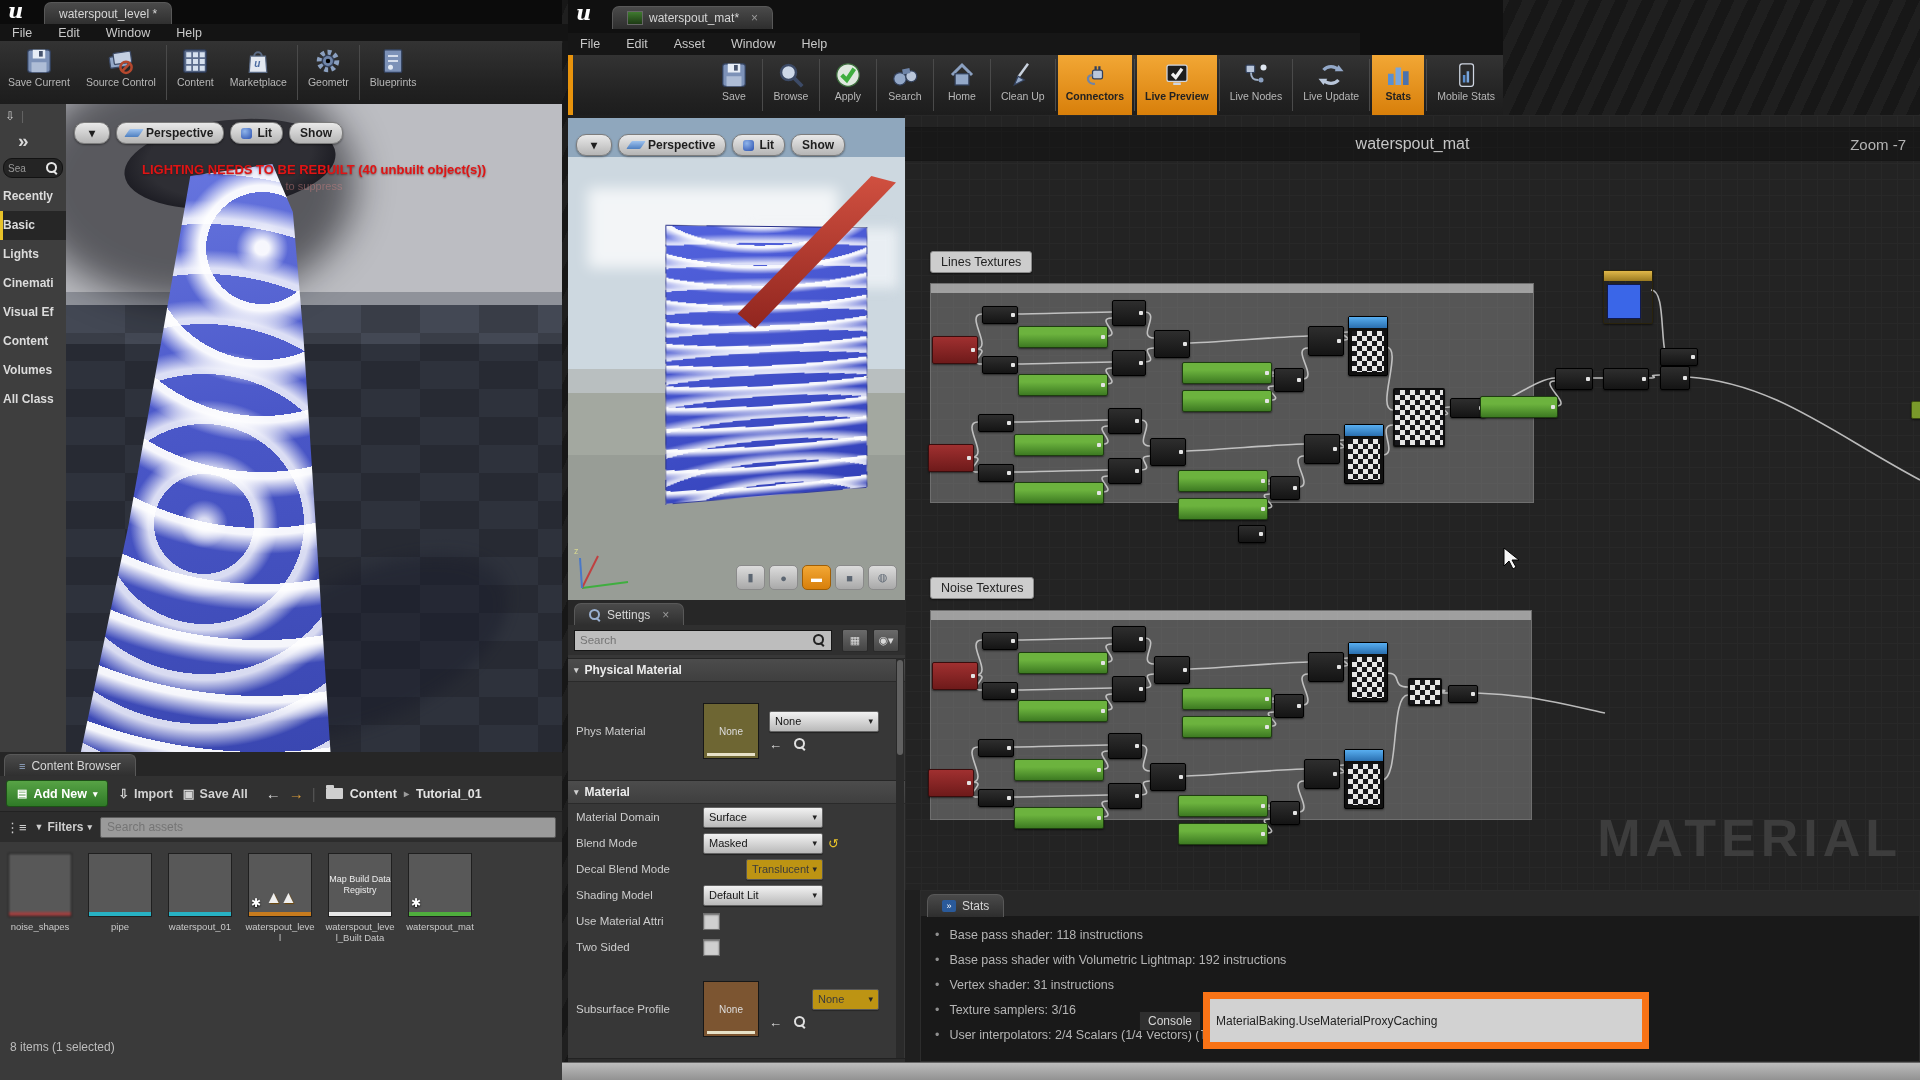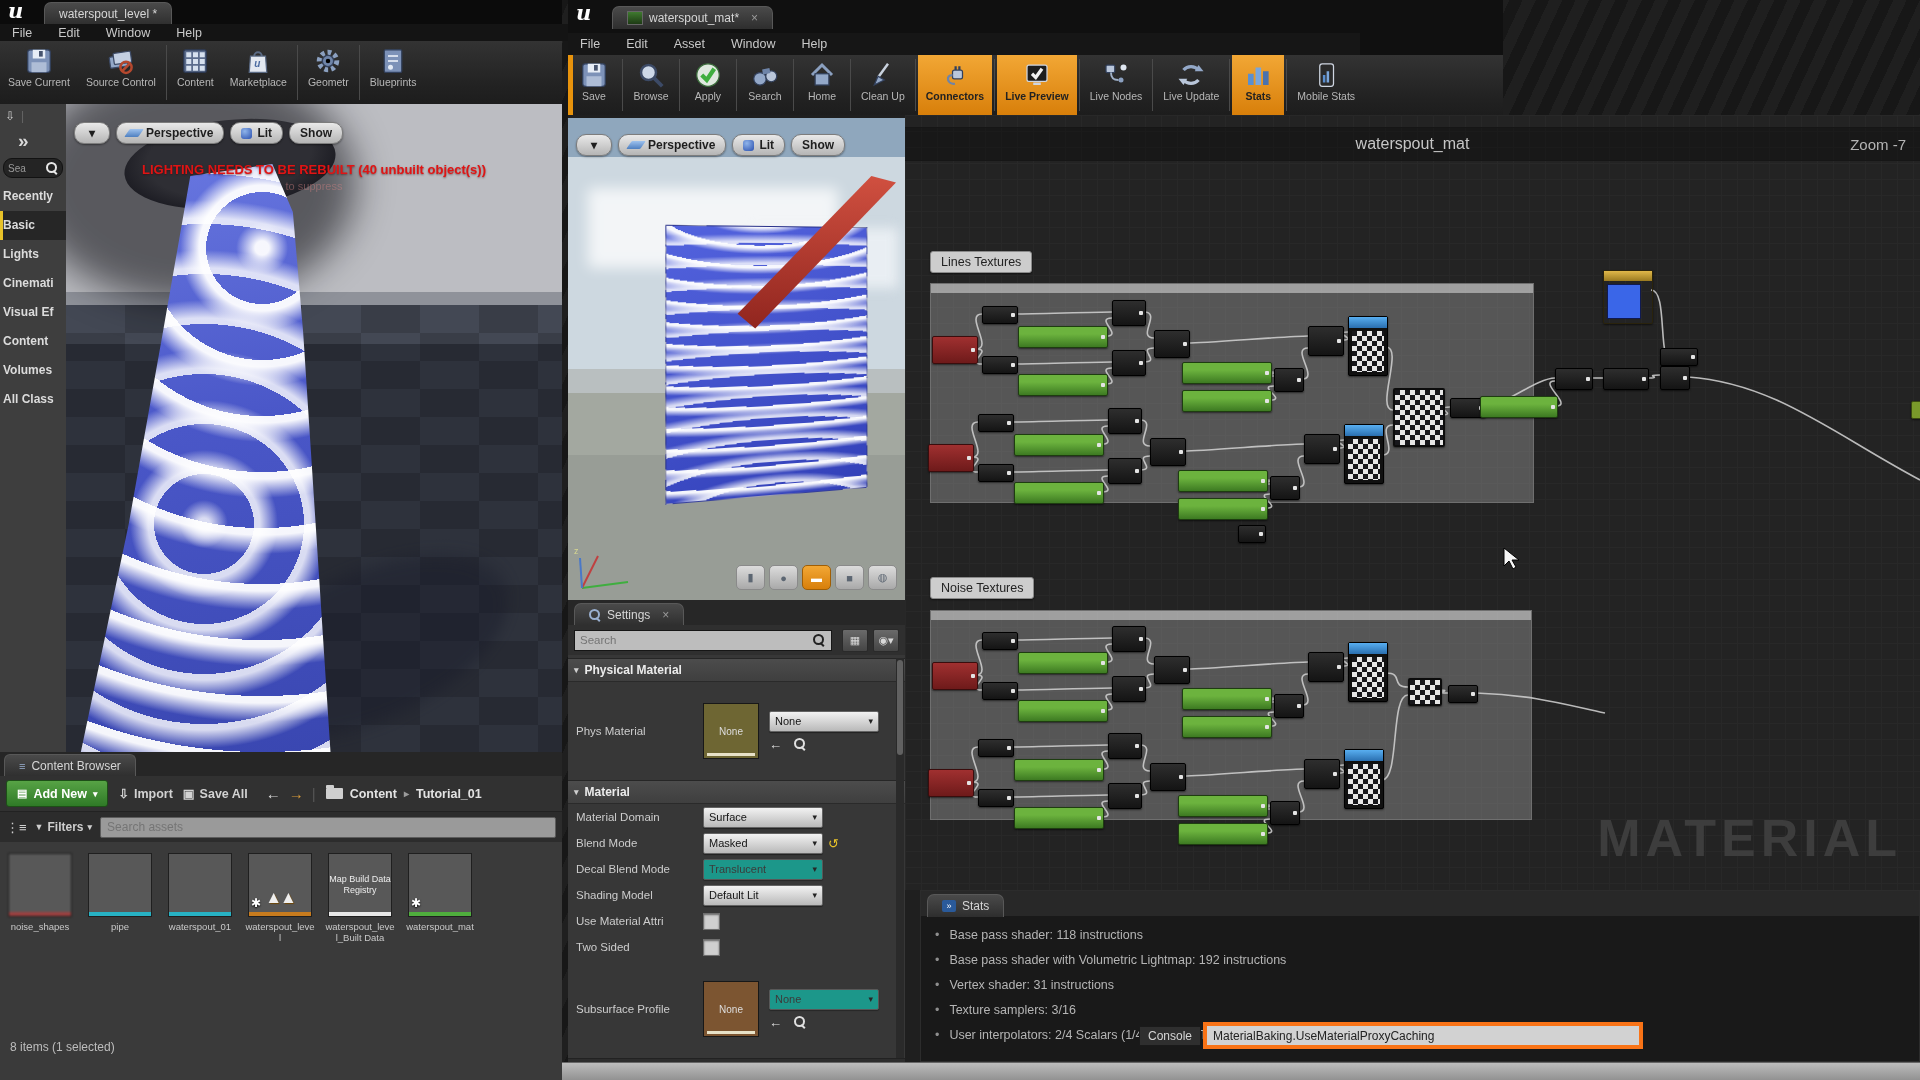--- a/index.html
+++ b/index.html
@@ -20,21 +20,21 @@
   .tb-item .tbicon{width:36px;height:30px;display:block;}
   .tb-item .tbicon svg{width:100%;height:100%;}
   .tb-item.active{background:linear-gradient(#f2a735,#d87f0a);color:#222;font-weight:bold;}
   .tb-sep{width:1px;align-self:stretch;background:#4a4a4a;margin:4px 2px;}
   .pill{display:inline-flex;align-items:center;gap:5px;height:20px;padding:0 10px;border-radius:10px;
     background:linear-gradient(#e9e9e9,#b5b5b5);border:1px solid #7d7d7d;color:#1e1e1e;
     font-size:12px;font-weight:bold;box-shadow:0 1px 2px rgba(0,0,0,.4);}
   .dd{display:flex;align-items:center;justify-content:space-between;height:19px;padding:0 5px;
     background:linear-gradient(#f2f2f2,#b9b9b9);border:1px solid #636363;border-radius:2px;
     color:#141414;font-size:11px;box-shadow:0 1px 1px rgba(0,0,0,.4);}
-  .dd.disabled{background:#14b8a6;color:#3c3c3c;opacity:.75;}
+  .dd.disabled{background:#eab308;color:#3c3c3c;opacity:.75;margin-left:43px;}
   .dd .arr{font-size:9px;color:#222;}
   .mag{display:inline-block;width:12px;height:12px;position:relative;}
   .mag::before{content:"";position:absolute;left:0;top:0;width:7px;height:7px;border:2px solid currentColor;border-radius:50%;}
   .mag::after{content:"";position:absolute;left:8px;top:8px;width:5px;height:2px;background:currentColor;transform:rotate(45deg);transform-origin:0 0;}
   
   #win-left{left:0;top:0;width:562px;height:1080px;background:#2d2d2d;}
   #le-title{left:0;top:0;width:562px;height:24px;background:#0b0b0b;}
   #le-title .logo{position:absolute;left:8px;top:-2px;}
   #le-tab{position:absolute;left:44px;top:2px;}
   #le-menu{left:0;top:24px;width:562px;height:17px;background:#141414;}
@@ -102,21 +102,21 @@
   .t-sphere-gray{background:#454545;background-image:radial-gradient(circle at 42% 36%,#e2e2e2 0 6%,#b2b2b2 32%,#585858 58%,rgba(0,0,0,0) 61%);}
   .cb-status{position:absolute;left:10px;top:288px;color:#bdbdbd;font-size:12px;}
   
   #win-right{left:562px;top:0;width:1358px;height:1080px;}
   #me-header{left:6px;top:0;width:935px;height:55px;background:#101010;}
   #me-header .logo{position:absolute;left:8px;top:0;}
   #me-tab{position:absolute;left:44px;top:6px;}
   .tabicon{display:inline-block;width:14px;height:12px;background:linear-gradient(#3f7a2f,#1d3a14);border:1px solid #666;}
   .tabclose{color:#9a9a9a;font-size:12px;margin-left:6px;}
   #me-menu{position:absolute;left:0;top:33px;width:780px;height:22px;background:#161616;display:flex;}
-  #me-toolbar{left:6px;top:55px;width:935px;height:60px;}
+  #me-toolbar{left:6px;top:55px;width:935px;height:60px;justify-content:flex-end;}
   #me-toolbar-accent{left:6px;top:55px;width:5px;height:60px;background:#e8930c;z-index:3;}
   #me-bg{left:6px;top:115px;width:1352px;height:947px;background:#1f1f1f;}
   
   #me-viewport{left:6px;top:118px;width:337px;height:482px;overflow:hidden;
     background:linear-gradient(#8fa7bd 0 8%,#cdd8e0 8% 52%,#b9bfc0 52% 57%,#a3a8a0 57% 70%,#989d96 70% 100%);}
   .bvp-build1{left:20px;top:70px;width:250px;height:80px;background:rgba(255,255,255,.75);filter:blur(7px);border-radius:4px;}
   .bvp-build2{left:180px;top:110px;width:150px;height:60px;background:rgba(240,244,248,.8);filter:blur(6px);}
   .bvp-plane{left:98px;top:108px;width:206px;height:268px;z-index:2;
     transform:perspective(700px) rotateY(14deg) skewY(-2deg);
     background-color:#3e4fd0;
@@ -194,21 +194,21 @@
   
   #me-stats{left:358px;top:890px;width:1000px;height:172px;background:#191919;border:1px solid #2c2c2c;box-sizing:border-box;}
   .st-tabbar{position:absolute;left:0;top:0;width:100%;height:25px;background:#282828;}
   .st-tab{position:absolute;left:6px;top:3px;height:22px;}
   .st-tabicon{display:inline-block;width:14px;height:12px;background:#2a5a9a;color:#fff;font-size:9px;line-height:12px;text-align:center;border-radius:2px;}
   .st-lines{position:absolute;left:14px;top:32px;list-style:none;margin:0;padding:0;color:#b5b5b5;font-size:12.5px;}
   .st-lines li{line-height:25px;}
   .st-lines li::before{content:"•";margin-right:10px;color:#8f8f8f;}
   .console-row{position:absolute;left:218px;bottom:12px;display:flex;align-items:center;gap:2px;}
   .console-label{background:#2f2f2f;border:1px solid #1a1a1a;color:#d6d6d6;font-size:12px;padding:2px 8px;}
-  .console-input{width:420px;height:19px;background:#d2d2d2;border:4px solid #f97316;color:#222;font-size:12px;padding:0 6px;font-family:"Liberation Sans",sans-serif;}
+  .console-input{width:420px;height:19px;background:#d2d2d2;border:7px solid #f97316;color:#222;font-size:12px;padding:12px 6px;font-family:"Liberation Sans",sans-serif;}
   #me-bottombar{left:0;top:1062px;width:1358px;height:18px;background:linear-gradient(#bdbdbd,#8f8f8f);border-top:1px solid #666;}
 </style>
 </head>
 <body>
 
 <div id="stage">
 
   <div id="win-left" class="abs">
     <div id="le-title" class="abs">
       <span class="logo">u</span>

